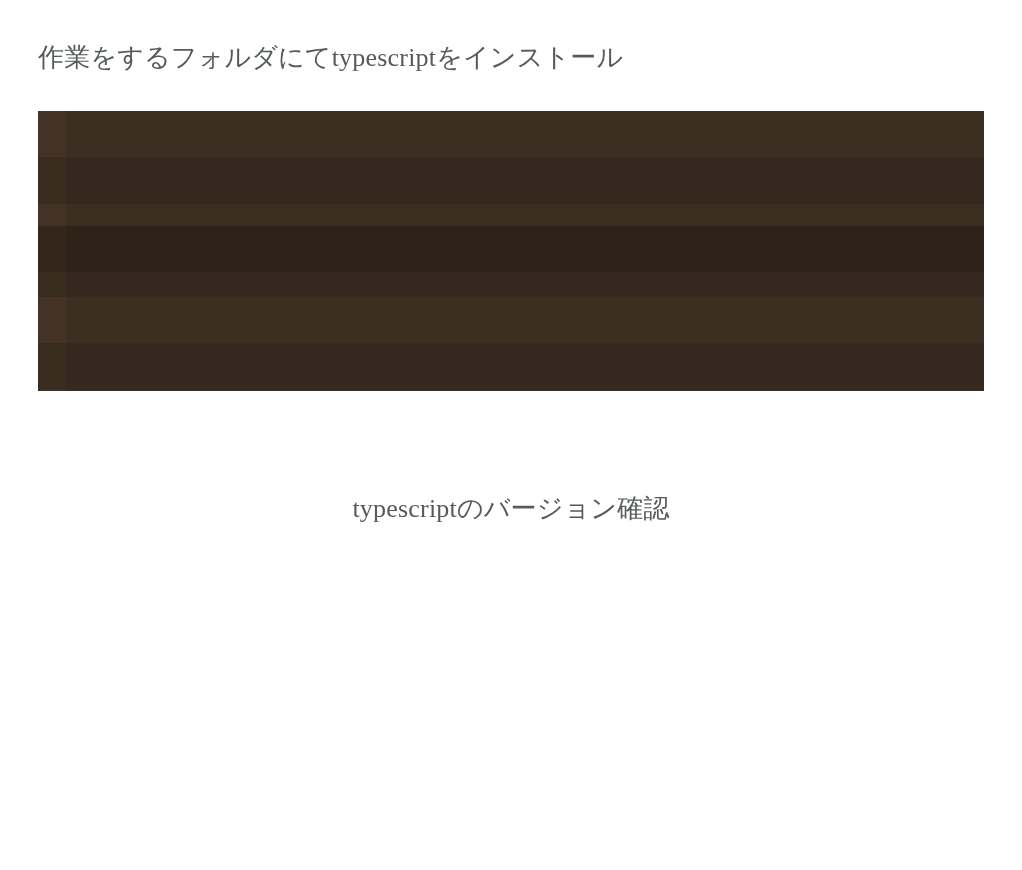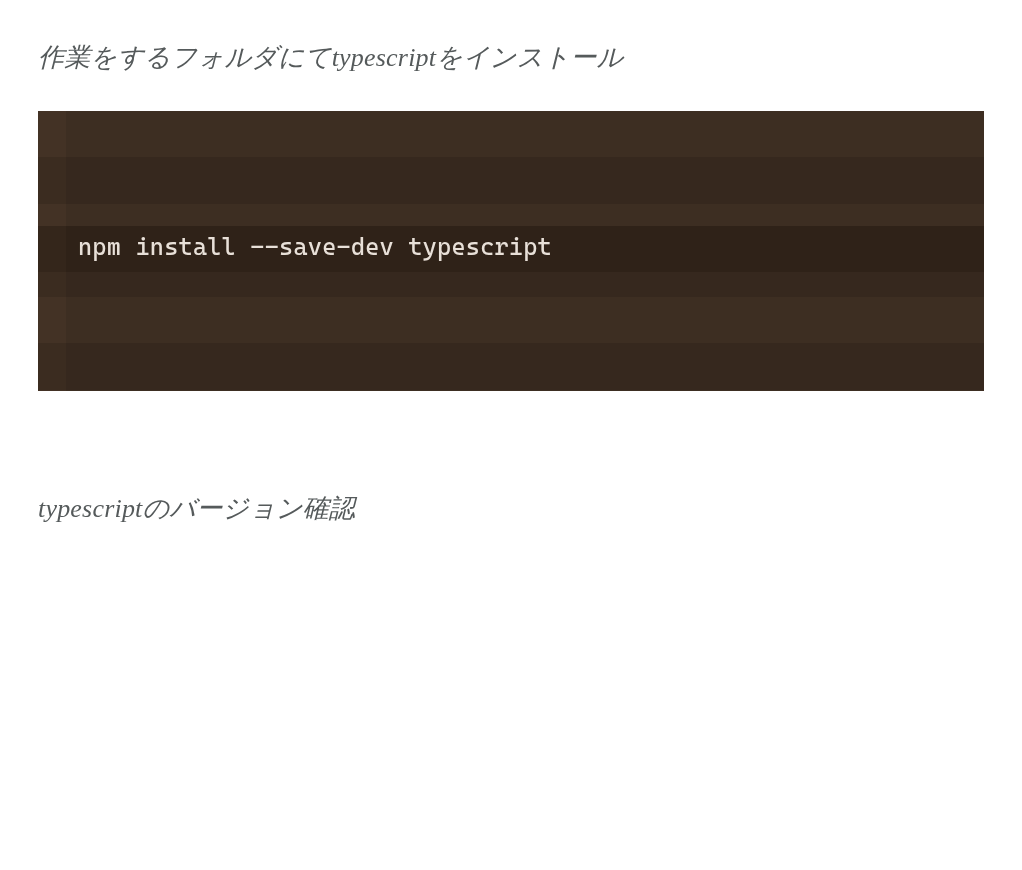--- a/index.html
+++ b/index.html
@@ -15,30 +15,30 @@
       font-family: -apple-system, BlinkMacSystemFont, "Segoe UI", "Hiragino Sans", "Hiragino Kaku Gothic ProN", "Yu Gothic", Meiryo, sans-serif;
       padding: 40px 38px;
     }
 
     .section {
       margin-bottom: 100px;
     }
 
     .section:last-child {
       margin-bottom: 0;
+      text-align: center;
     }
 
     .heading {
       color: #555a5b;
       font-size: 26px;
       font-weight: 500;
       margin-bottom: 36px;
       font-family: Georgia, "Hiragino Mincho ProN", "Yu Mincho", serif;
       letter-spacing: 0.2px;
-      font-style: italic;
     }
 
     .code-block {
       background: #36281e;
       position: relative;
       width: 100%;
       height: 280px;
       overflow: hidden;
     }
 
@@ -110,19 +110,18 @@
   </style>
 </head>
 <body>
 
 <div class="section">
   <h2 class="heading">作業をするフォルダにてtypescriptをインストール</h2>
   <div class="code-block">
     <div class="code-gutter"></div>
     <div class="code-line-highlight"></div>
     <div class="code-gutter-highlight"></div>
-    <div class="code-content">npm install --save-dev typescript</div>
   </div>
 </div>
 
 <div class="section">
   <h2 class="heading">typescriptのバージョン確認</h2>
 </div>
 
 </body></html>

